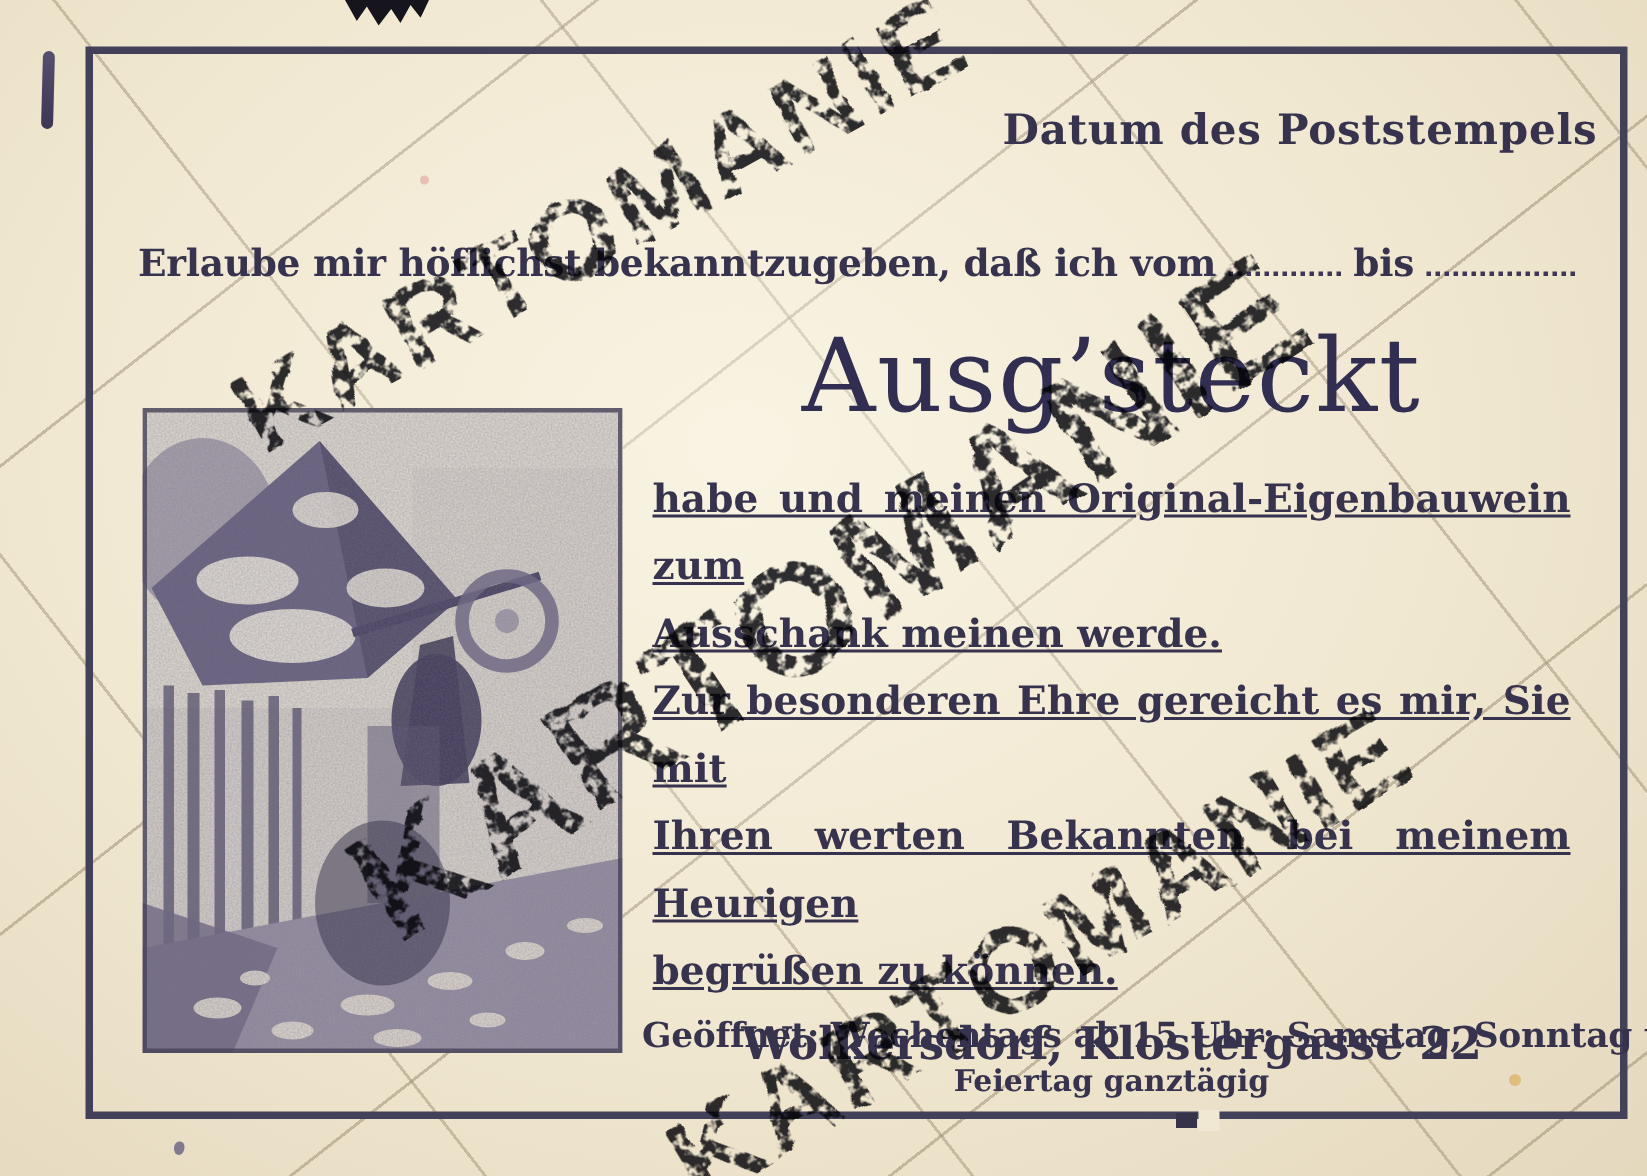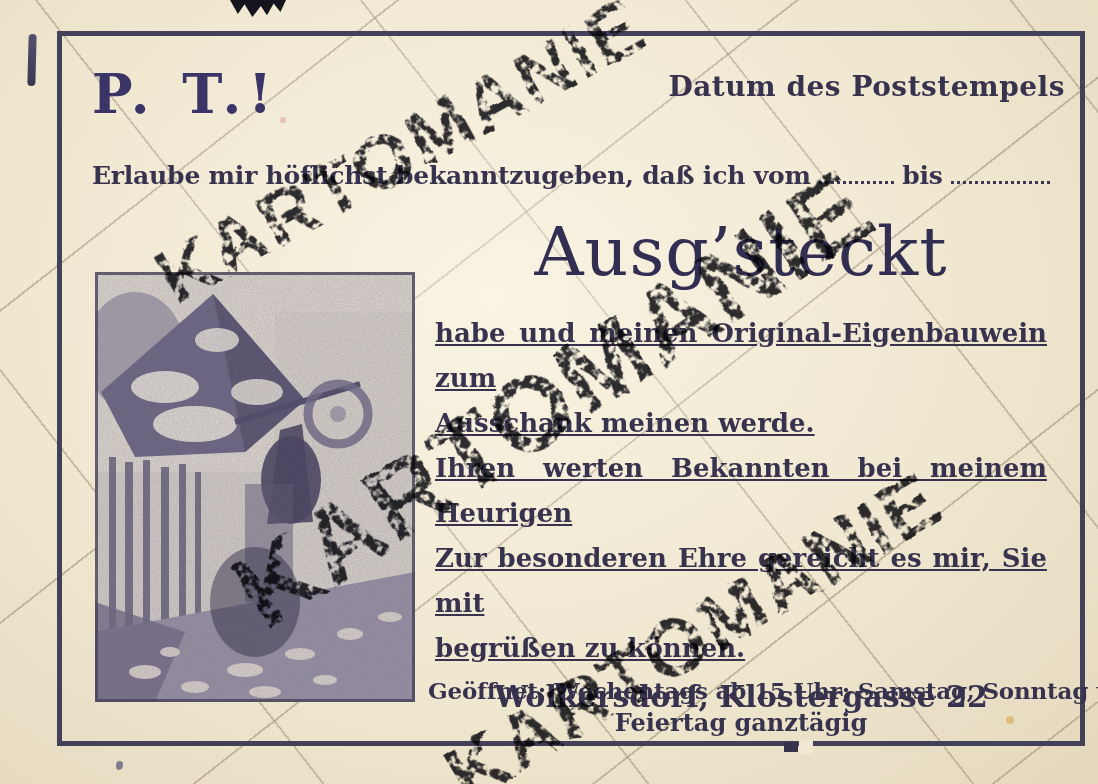--- a/index.html
+++ b/index.html
@@ -47,21 +47,21 @@
 
   .closing{position:absolute;left:435px;top:529px;width:612px;text-align:center;text-indent:28px;
     font-size:29px;font-weight:700;}
   .signature{position:absolute;left:435px;top:570px;width:612px;text-align:center;
     font-size:50px;font-weight:700;color:#322e52;letter-spacing:1px;}
   .address{position:absolute;left:435px;top:635px;width:612px;text-align:center;
     font-size:30px;font-weight:700;margin-top:44px;}
   .hours1{position:absolute;left:428px;top:677px;width:626px;text-align:center;
     font-size:23px;font-weight:700;letter-spacing:-.2px;white-space:nowrap;}
   .hours2{position:absolute;left:435px;top:708px;width:612px;text-align:center;
-    font-size:24px;font-weight:700;}
+    font-size:20px;font-weight:700;}
 
   .illustration{position:absolute;left:95px;top:272px;width:320px;height:430px;}
 
   .stamps{position:absolute;left:0;top:0;mix-blend-mode:multiply;pointer-events:none;}
   .stamp{
     font-family:"Liberation Sans", sans-serif;font-weight:700;
     fill:#17141c;fill-opacity:.9;
   }
 
   .smudge-left{position:absolute;left:28px;top:34px;width:8px;height:52px;
@@ -77,21 +77,20 @@
 </style>
 </head>
 <body>
 
 <div class="card">
 
   <div class="frame"></div>
   <div class="frame-stub"></div>
   <div class="frame-gap"></div>
 
-  <div class="pt">P. T.!</div>
   <div class="postmark">Datum des Poststempels</div>
 
   <div class="intro-row">
     <span>Erlaube mir höflichst bekanntzugeben, daß ich vom</span>
     <span class="dotline"></span>
     <span>bis</span>
     <span class="dotline wide"></span>
   </div>
 
   <div class="illustration">
@@ -143,22 +142,22 @@
       <rect width="320" height="430" filter="url(#grain)" opacity="0.55"></rect>
       <rect x="1.5" y="1.5" width="317" height="427" fill="none" stroke="#474258" stroke-width="3" opacity="0.8"></rect>
     </svg>
   </div>
 
   <div class="headline">Ausg’steckt</div>
 
   <div class="bodycol">
     <div class="bline just">habe und meinen Original-Eigenbauwein zum</div>
     <div class="bline">Ausschank meinen werde.</div>
+    <div class="bline just">Zur besonderen Ehre gereicht es mir, Sie mit</div>
     <div class="bline just">Ihren werten Bekannten bei meinem Heurigen</div>
-    <div class="bline just">Zur besonderen Ehre gereicht es mir, Sie mit</div>
     <div class="bline">begrüßen zu können.</div>
   </div>
 
   <div class="address">Wolkersdorf, Klostergasse 22</div>
   <div class="hours1">Geöffnet: Wochentags ab 15 Uhr; Samstag, Sonntag und</div>
   <div class="hours2">Feiertag ganztägig</div>
 
   <div class="smudge-left"></div>
   <div class="smudge-top"></div>
   <div class="speck-dot"></div>

